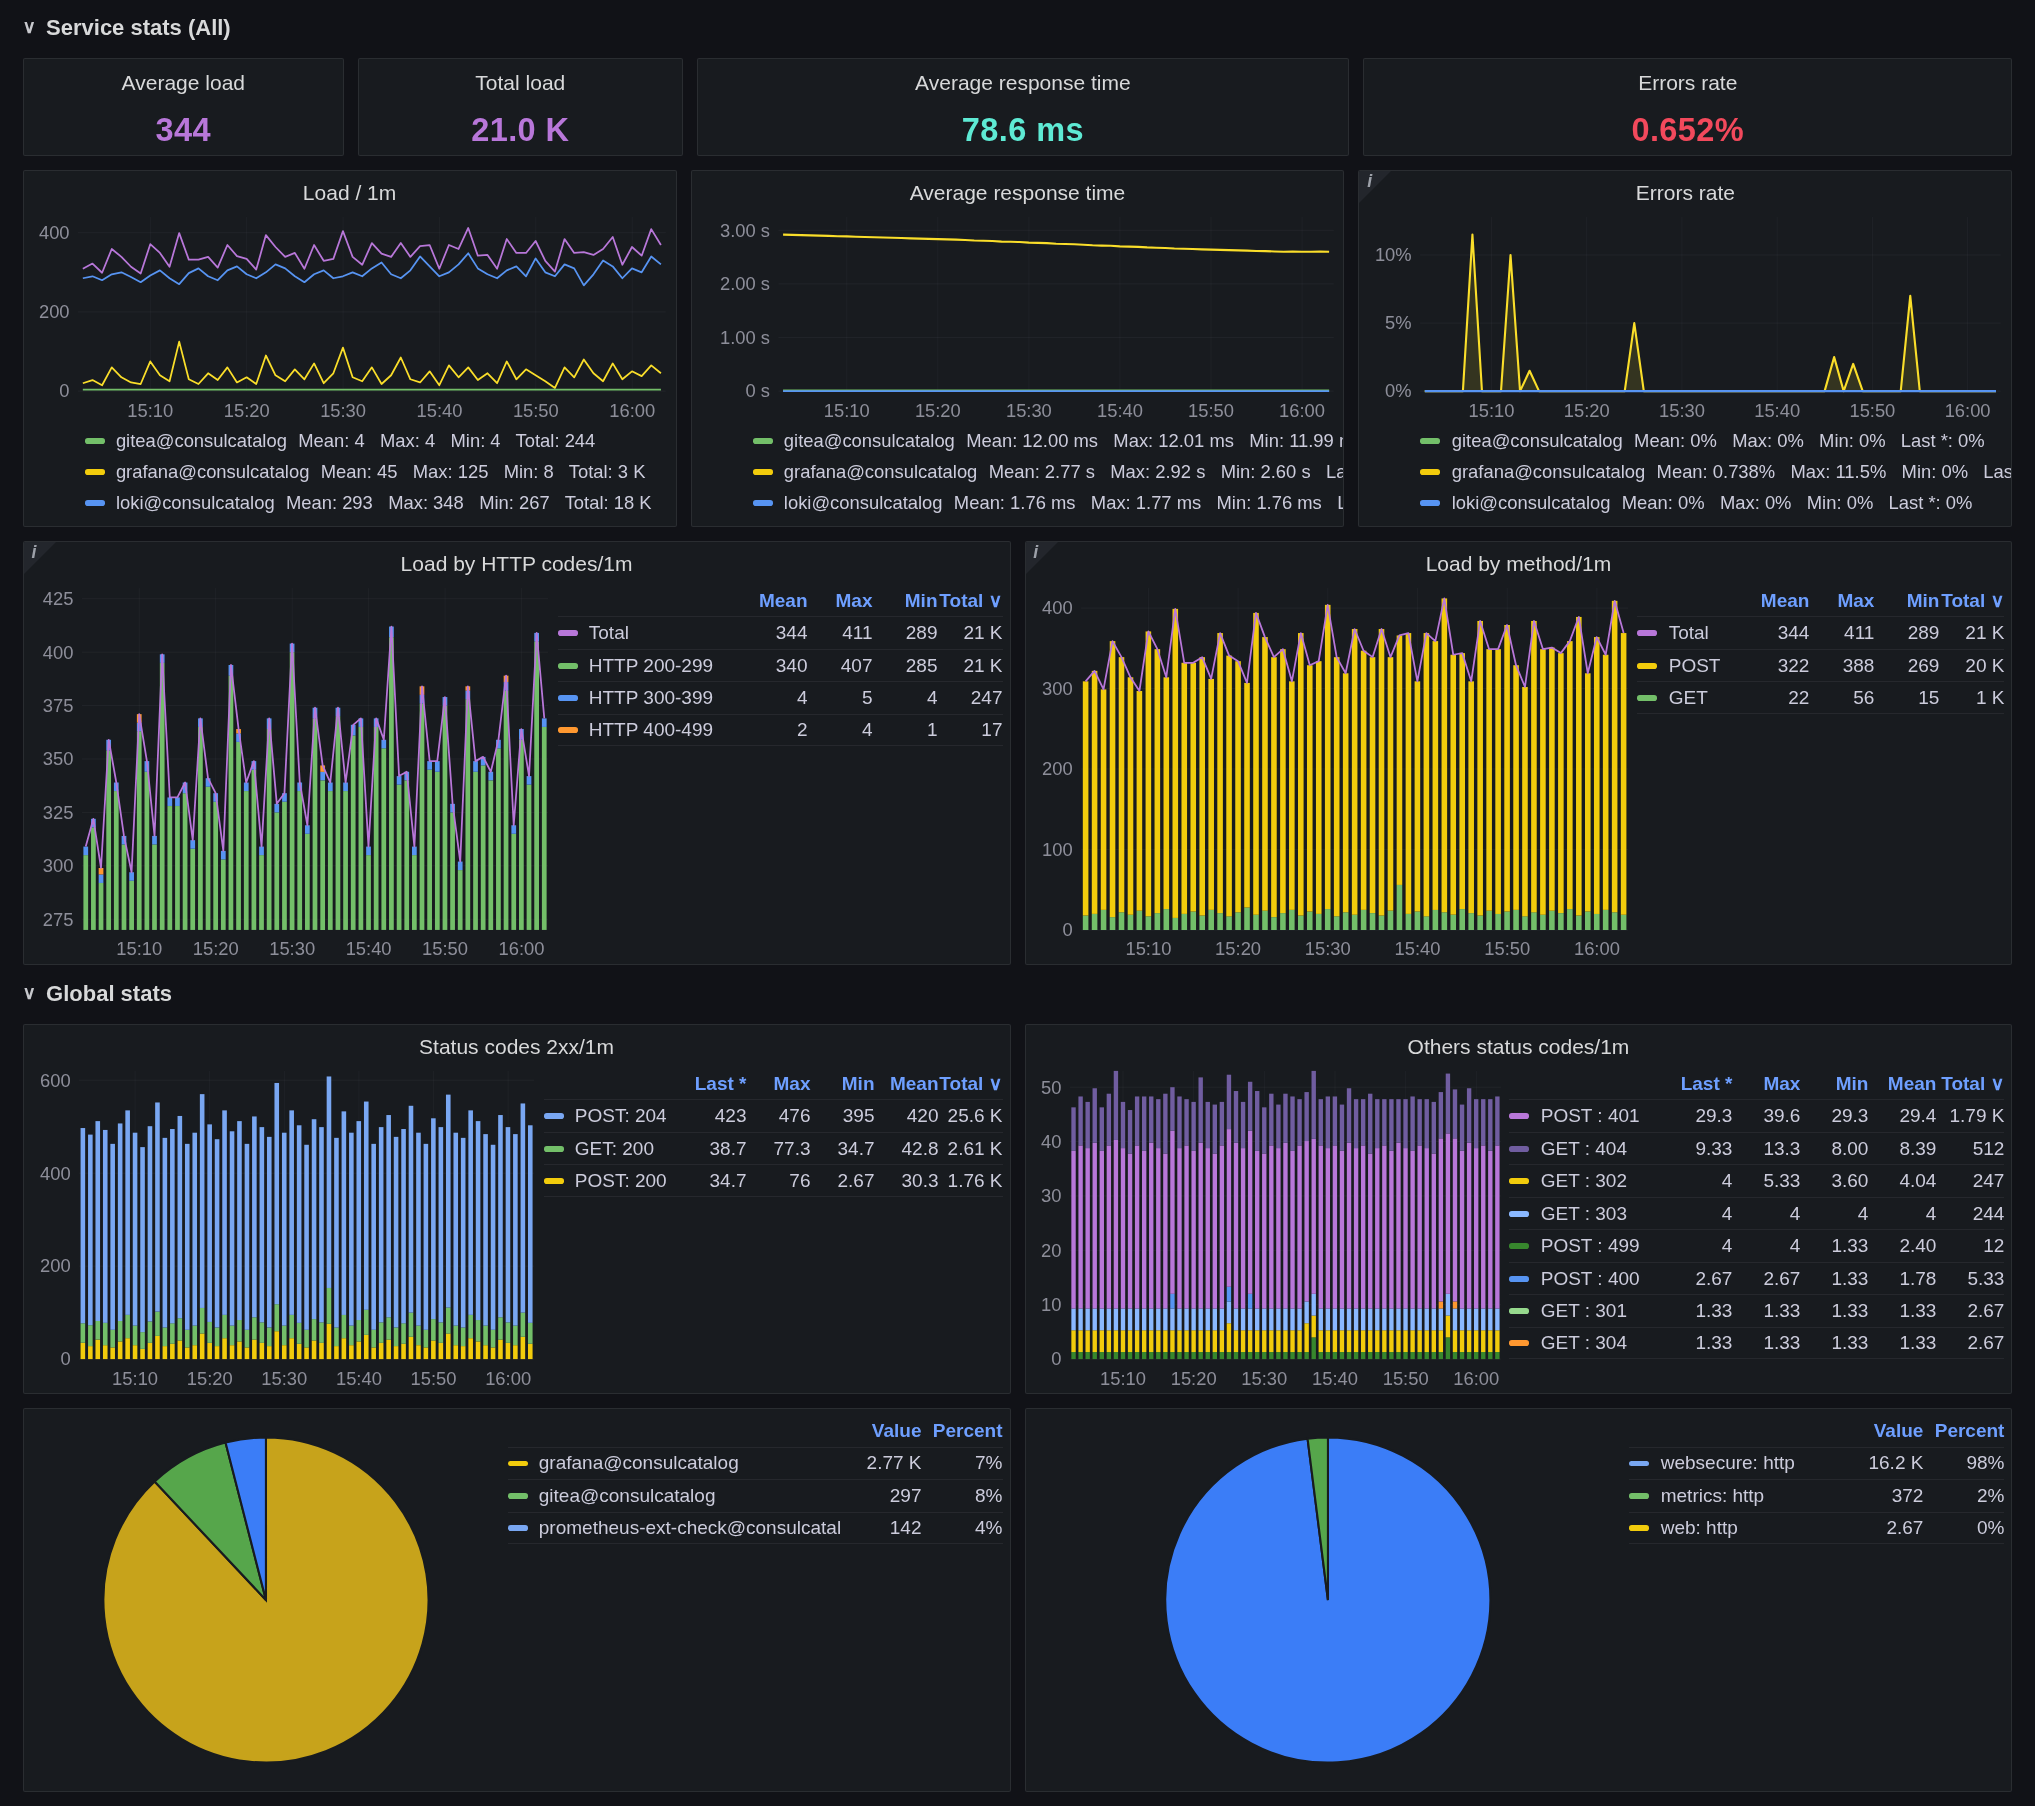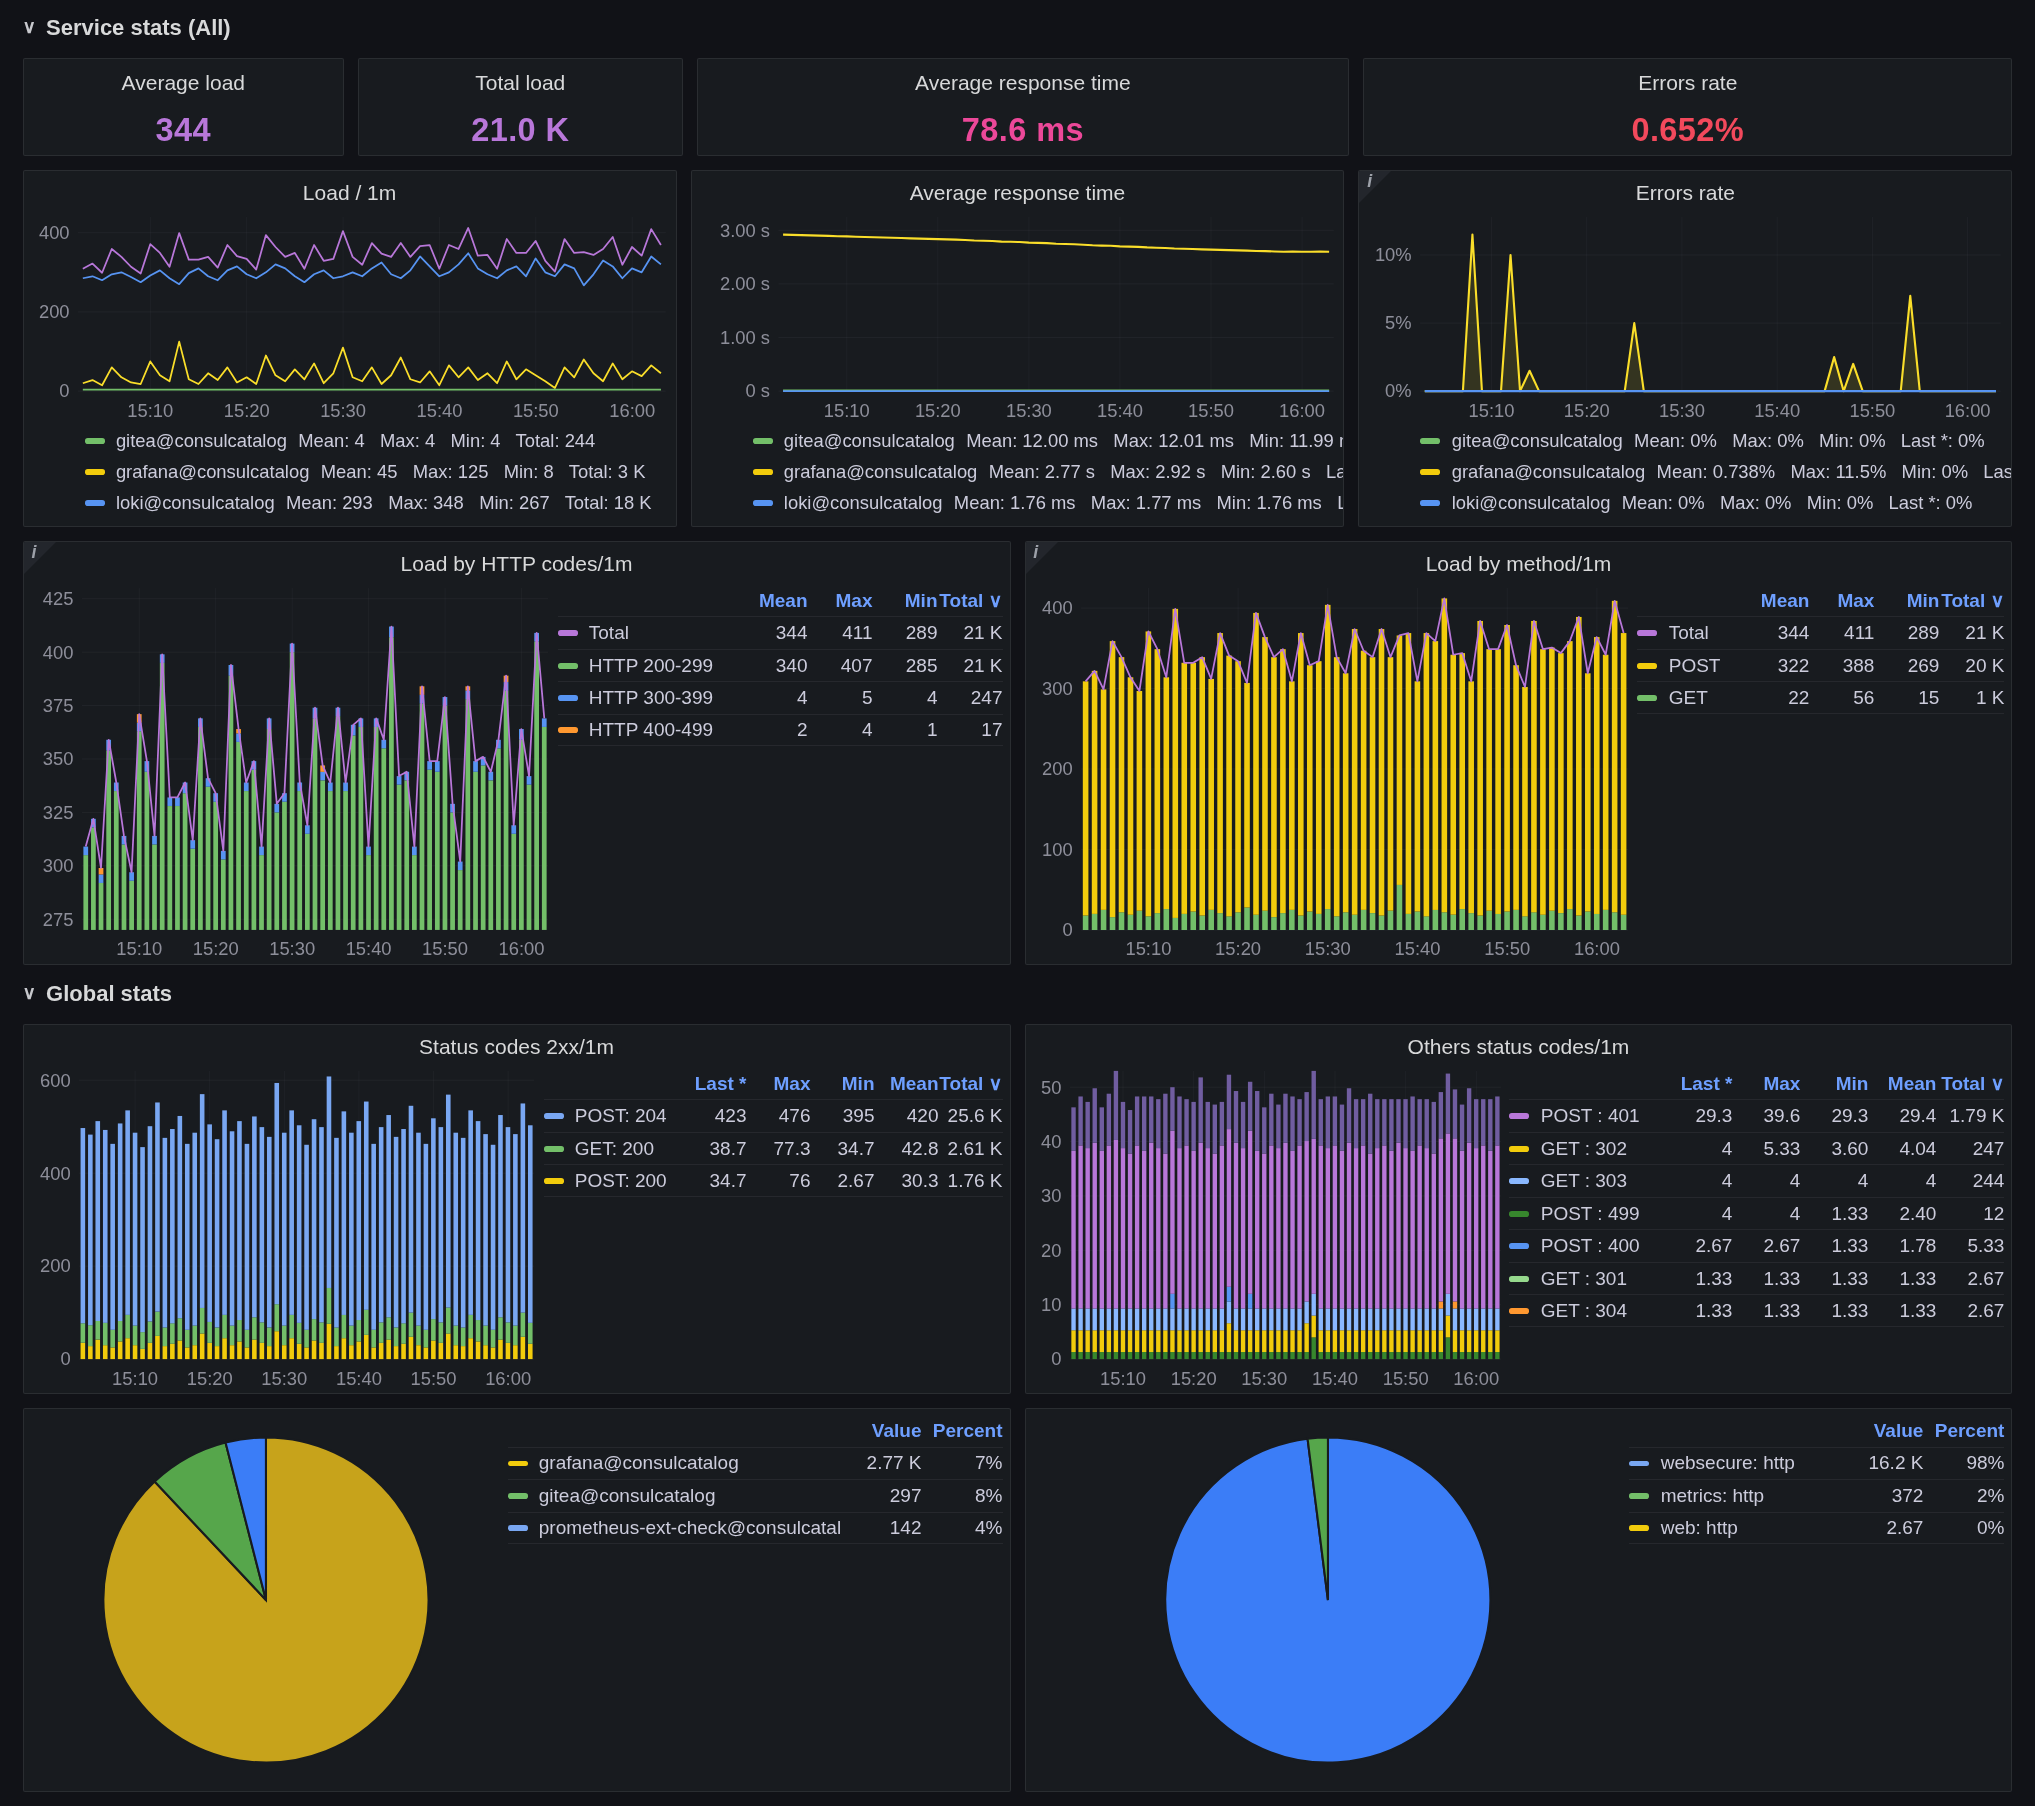--- a/index.html
+++ b/index.html
@@ -50,21 +50,21 @@
     <div class="panel">
       <div class="stat-title">Average load</div>
       <div class="stat-value" style="color: rgb(184, 119, 217);">344</div>
     </div>
     <div class="panel">
       <div class="stat-title">Total load</div>
       <div class="stat-value" style="color: rgb(184, 119, 217);">21.0 K</div>
     </div>
     <div class="panel">
       <div class="stat-title">Average response time</div>
-      <div class="stat-value" style="color: #ec4899;">78.6 ms</div>
+      <div class="stat-value" style="color: #5eead4;">78.6 ms</div>
     </div>
     <div class="panel">
       <div class="stat-title">Errors rate</div>
       <div class="stat-value" style="color: rgb(242, 73, 92);">0.652%</div>
     </div>
   </div>
 
   <div class="row row2">
     <div class="panel">
       <div class="p-title">Load / 1m</div>
@@ -1190,20 +1190,31 @@
                 <span>POST : 401</span>
               </div>
               <div class="tc" style="width:68px">29.3</div>
               <div class="tc" style="width:68px">39.6</div>
               <div class="tc" style="width:68px">29.3</div>
               <div class="tc" style="width:68px">29.4</div>
               <div class="tc" style="width:68px">1.79 K</div>
             </div>
             <div class="trow">
               <div class="tlabel" style="min-width:148px">
+                <span class="sw" style="background:#705DA0"></span>
+                <span>GET : 404</span>
+              </div>
+              <div class="tc" style="width:68px">9.33</div>
+              <div class="tc" style="width:68px">13.3</div>
+              <div class="tc" style="width:68px">8.00</div>
+              <div class="tc" style="width:68px">8.39</div>
+              <div class="tc" style="width:68px">512</div>
+            </div>
+            <div class="trow">
+              <div class="tlabel" style="min-width:148px">
                 <span class="sw" style="background:#F2CC0C"></span>
                 <span>GET : 302</span>
               </div>
               <div class="tc" style="width:68px">4</div>
               <div class="tc" style="width:68px">5.33</div>
               <div class="tc" style="width:68px">3.60</div>
               <div class="tc" style="width:68px">4.04</div>
               <div class="tc" style="width:68px">247</div>
             </div>
             <div class="trow">

